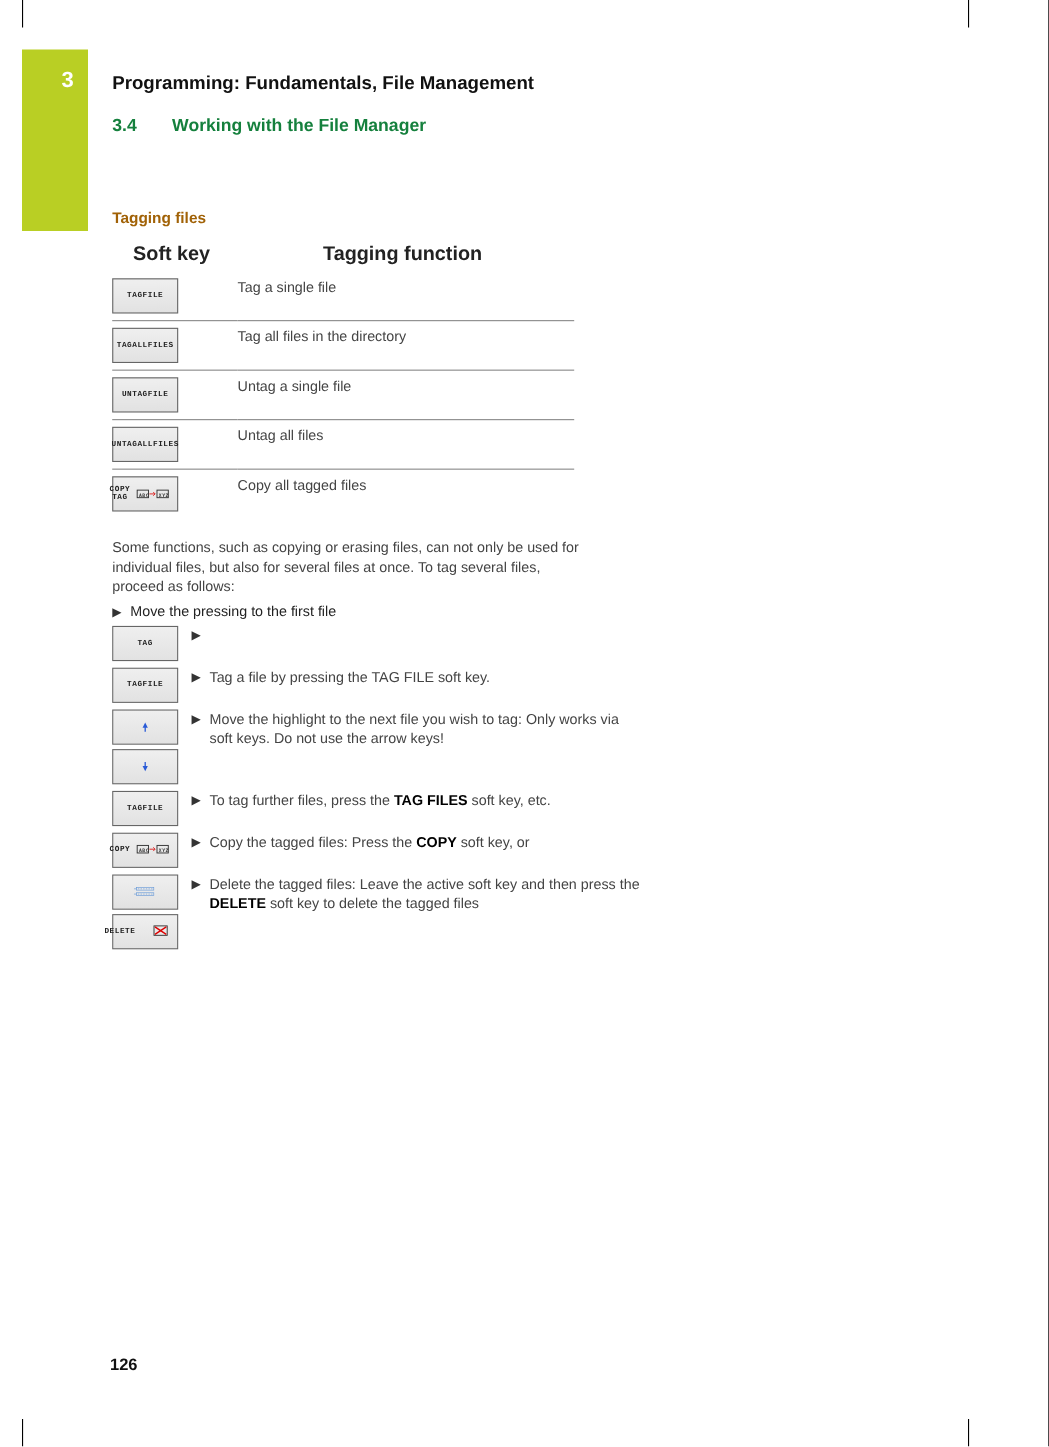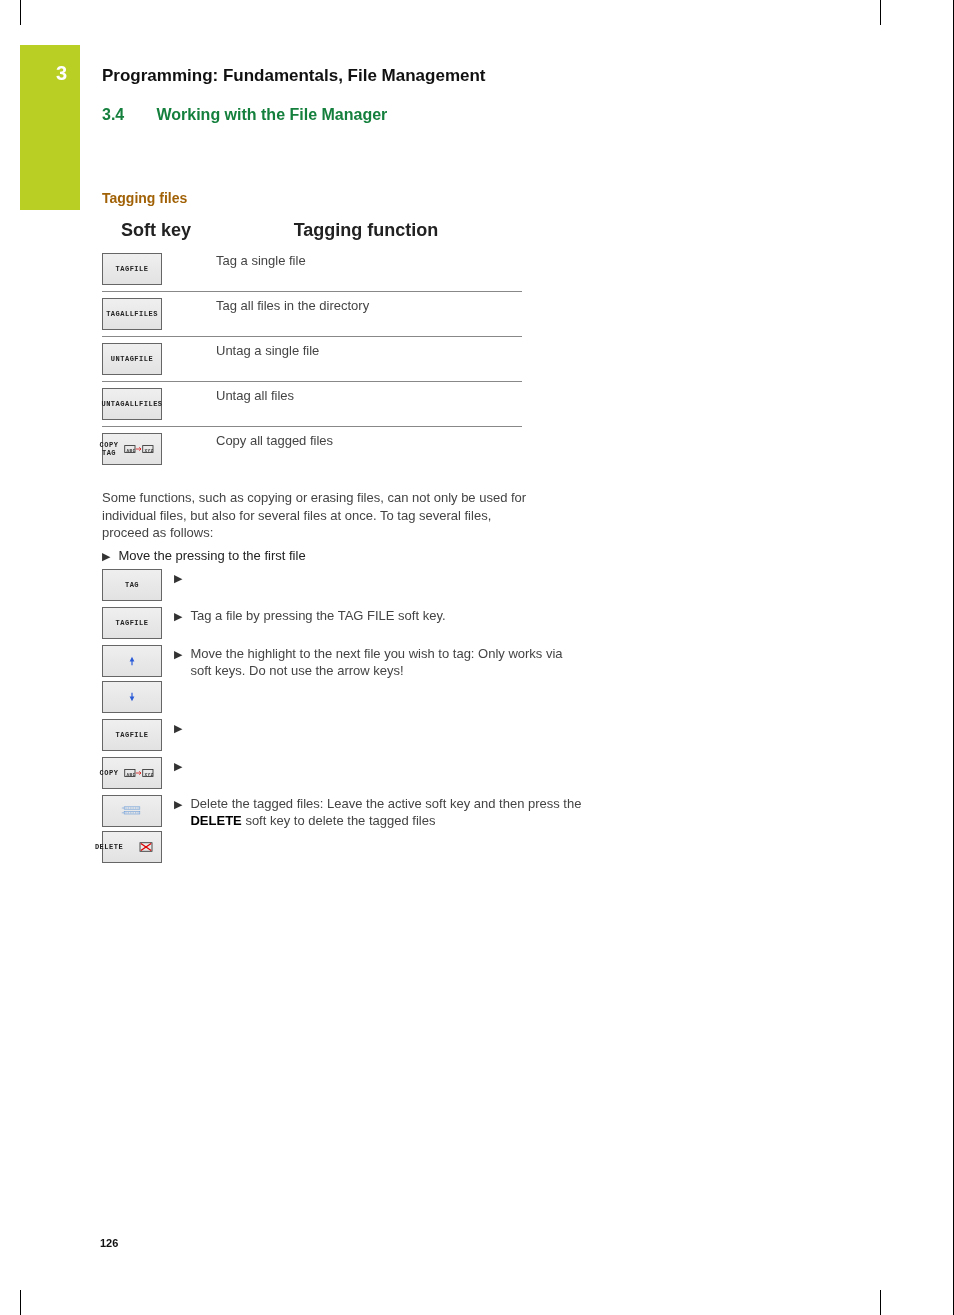--- a/index.html
+++ b/index.html
@@ -157,21 +157,21 @@
     bottom: 68px;
     text-align: right;
     font-size: 10px;
     color: #555;
     line-height: 1.3;
   }
   .page-number {
     position: absolute;
     left: 100px;
     bottom: 66px;
-    font-size: 11px;
+    font-size: 15px;
     font-weight: bold;
     color: #111;
     text-align: right;
   }
   b.kw { font-weight: bold; color: #000; }
   svg.tiny { width: 46px; height: 12px; }
 </style>
 </head>
 <body>
 
@@ -303,39 +303,41 @@
         <div class="step-row">
           <div class="step-keys">
             <div class="softkey">
               <span>TAG</span>
               <span>FILE</span>
             </div>
           </div>
           <div class="step-text">
             <div class="step-bullet">
               <span class="arrow">▶</span>
+              <span>To tag further files, press the <b class="kw">TAG FILES</b> soft key, etc.</span>
             </div>
           </div>
         </div>
         <div class="step-row">
           <div class="step-keys">
             <div class="softkey">
               <span>COPY</span>
               <div class="icon-row"><svg class="tiny" viewBox="0 0 46 14">
                   <rect x="4" y="3" width="12" height="8" fill="none" stroke="#333" stroke-width="1"></rect>
                   <text x="6" y="10" font-size="5" font-family="monospace" fill="#333">ABC</text>
                   <path d="M17 7 L23 7 M21 5 L23 7 L21 9" stroke="#d22" stroke-width="1" fill="none"></path>
                   <rect x="25" y="3" width="12" height="8" fill="none" stroke="#333" stroke-width="1"></rect>
                   <text x="27" y="10" font-size="5" font-family="monospace" fill="#333">XYZ</text>
                 </svg></div>
             </div>
           </div>
           <div class="step-text">
             <div class="step-bullet">
               <span class="arrow">▶</span>
+              <span>Copy the tagged files: Press the <b class="kw">COPY</b> soft key, or</span>
             </div>
           </div>
         </div>
         <div class="step-row">
           <div class="step-keys">
             <div class="softkey">
               <svg class="tiny" viewBox="0 0 46 20">
                 <g stroke="#6a9bd8" stroke-width="1" fill="none">
                   <rect x="10" y="3" width="26" height="4"></rect>
                   <line x1="12" y1="5" x2="34" y2="5" stroke-dasharray="2 2"></line>

